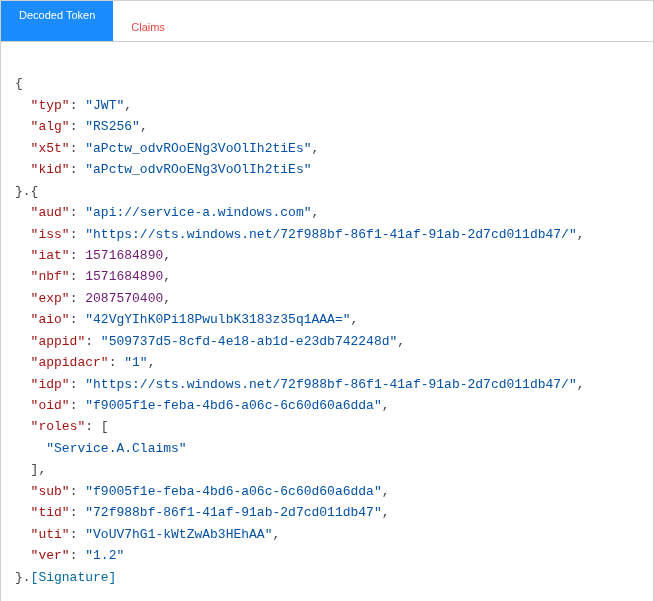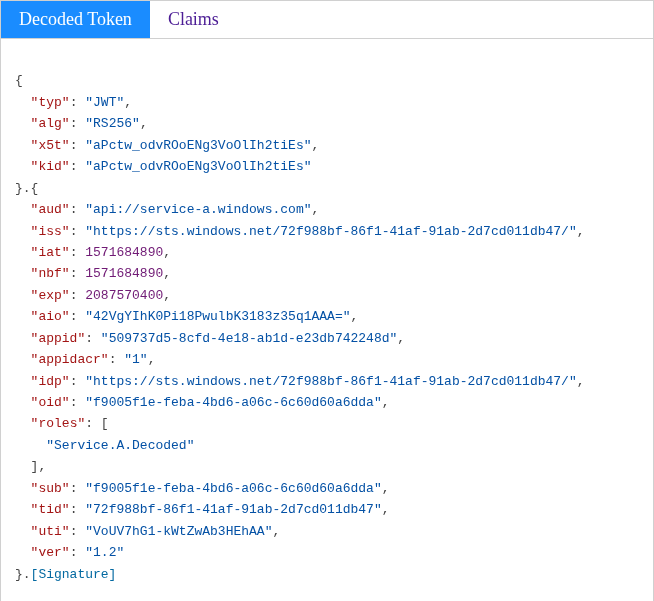--- a/index.html
+++ b/index.html
@@ -17,33 +17,34 @@
 
     .tabs {
       display: flex;
       align-items: stretch;
       border-bottom: 1px solid #d0d0d0;
     }
 
     .tab {
       padding: 8px 18px;
       cursor: pointer;
-      font-size: 18px;
-      font-family: Liberation Serif, serif;
+      font-size: 11px;
+      font-family: Liberation Sans, sans-serif;
     }
 
     .tab-active {
       background: #1a8cff;
       color: #fff;
       font-weight: 500;
     }
 
     .tab-inactive {
       background: #fff;
-      color: #4c1d95;
+      color: #ef4444;
+      margin-top: 12px;
     }
 
     .content {
       padding: 10px 14px 14px 14px;
       line-height: 1.65;
       white-space: pre-wrap;
       word-break: break-all;
     }
 
     .brace { color: #444; }
@@ -74,21 +75,21 @@
   <span class="key">"iss"</span><span class="colon">: </span><span class="val-string">"<span>https://sts.windows.net/72f988bf-86f1-41af-91ab-2d7cd011db47/</span>"</span><span class="comma">,</span>
   <span class="key">"iat"</span><span class="colon">: </span><span class="val-number"><span>1571684890</span></span><span class="comma">,</span>
   <span class="key">"nbf"</span><span class="colon">: </span><span class="val-number"><span>1571684890</span></span><span class="comma">,</span>
   <span class="key">"exp"</span><span class="colon">: </span><span class="val-number"><span>2087570400</span></span><span class="comma">,</span>
   <span class="key">"aio"</span><span class="colon">: </span><span class="val-string">"<span>42VgYIhK0Pi18PwulbK3183z35q1AAA=</span>"</span><span class="comma">,</span>
   <span class="key">"appid"</span><span class="colon">: </span><span class="val-string">"<span>509737d5-8cfd-4e18-ab1d-e23db742248d</span>"</span><span class="comma">,</span>
   <span class="key">"appidacr"</span><span class="colon">: </span><span class="val-string">"<span>1</span>"</span><span class="comma">,</span>
   <span class="key">"idp"</span><span class="colon">: </span><span class="val-string">"<span>https://sts.windows.net/72f988bf-86f1-41af-91ab-2d7cd011db47/</span>"</span><span class="comma">,</span>
   <span class="key">"oid"</span><span class="colon">: </span><span class="val-string">"<span>f9005f1e-feba-4bd6-a06c-6c60d60a6dda</span>"</span><span class="comma">,</span>
   <span class="key">"<span>roles</span>"</span><span class="colon">: </span><span class="val-bracket">[</span>
-    <span class="val-string">"<span>Service.A.Decoded</span>"</span>
+    <span class="val-string">"<span>Service.A.Claims</span>"</span>
   <span class="val-bracket">]</span><span class="comma">,</span>
   <span class="key">"sub"</span><span class="colon">: </span><span class="val-string">"<span>f9005f1e-feba-4bd6-a06c-6c60d60a6dda</span>"</span><span class="comma">,</span>
   <span class="key">"tid"</span><span class="colon">: </span><span class="val-string">"<span>72f988bf-86f1-41af-91ab-2d7cd011db47</span>"</span><span class="comma">,</span>
   <span class="key">"uti"</span><span class="colon">: </span><span class="val-string">"<span>VoUV7hG1-kWtZwAb3HEhAA</span>"</span><span class="comma">,</span>
   <span class="key">"ver"</span><span class="colon">: </span><span class="val-string">"<span>1.2</span>"</span>
 <span class="brace">}.</span><span class="signature"><span>[Signature]</span></span>
   </div>
 </div>
 
 </body></html>

